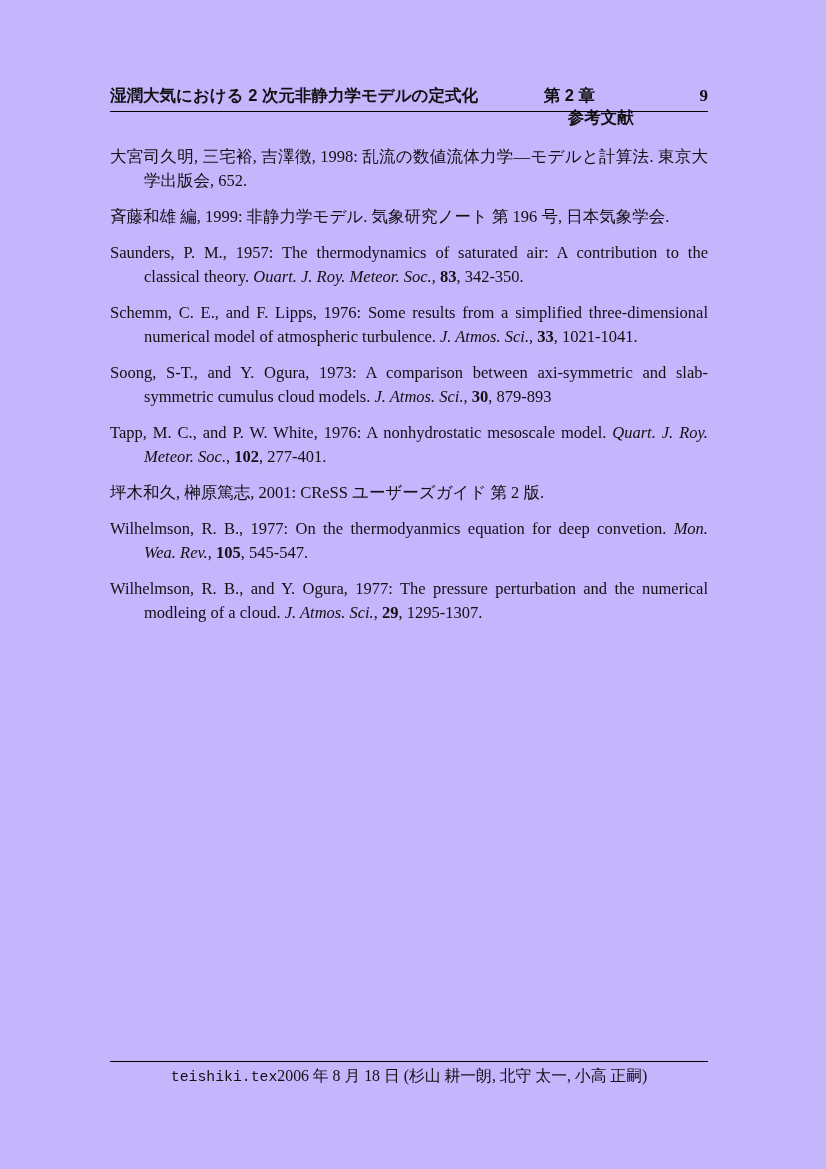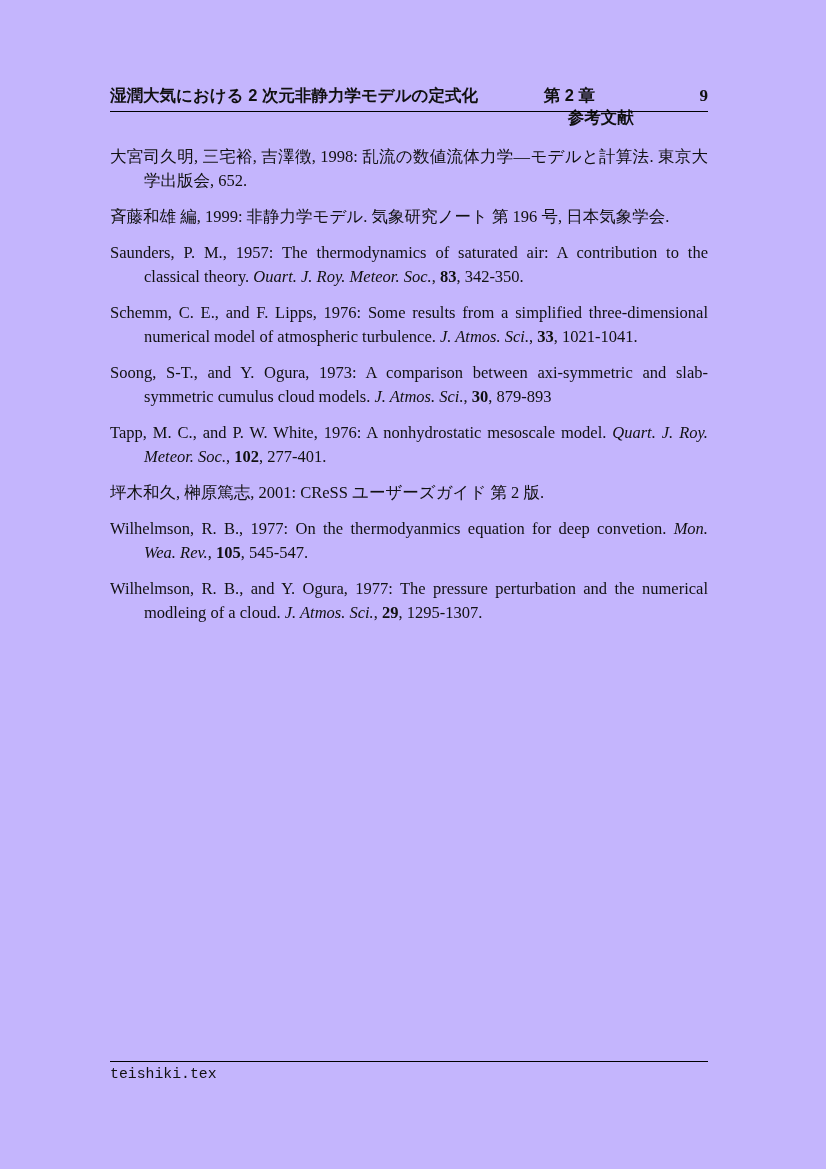--- a/index.html
+++ b/index.html
@@ -74,21 +74,21 @@
     left: 110px;
     width: 598px;
     border-top: 1.2px solid #000000;
   }
   .footer {
     position: absolute;
     top: 1066px;
     left: 110px;
     width: 598px;
     display: flex;
-    justify-content: flex-start;
+    justify-content: center;
     align-items: baseline;
     white-space: nowrap;
   }
   .footer .file {
     font-family: "Liberation Mono", "DejaVu Sans Mono", monospace;
     font-size: 14.8px;
   }
   .footer .date {
     font-size: 15.8px;
   }
@@ -116,15 +116,16 @@
       <div class="ref"><span>Soong, S-T., and Y. Ogura, 1973: A comparison between axi-symmetric and slab-symmetric cumulus cloud models. </span><span class="i">J. Atmos. Sci.</span><span>, </span><span class="b">30</span><span>, 879-893</span></div>
       <div class="ref"><span>Tapp, M. C., and P. W. White, 1976: A nonhydrostatic mesoscale model. </span><span class="i">Quart. J. Roy. Meteor. Soc.</span><span>, </span><span class="b">102</span><span>, 277-401.</span></div>
       <div class="ref"><span>坪木和久, 榊原篤志, 2001: CReSS ユーザーズガイド 第 2 版.</span><br></div>
       <div class="ref"><span>Wilhelmson, R. B., 1977: On the thermodyanmics equation for deep convetion. </span><span class="i">Mon. Wea. Rev.</span><span>, </span><span class="b">105</span><span>, 545-547.</span></div>
       <div class="ref"><span>Wilhelmson, R. B., and Y. Ogura, 1977: The pressure perturbation and the numerical modleing of a cloud. </span><span class="i">J. Atmos. Sci.</span><span>, </span><span class="b">29</span><span>, 1295-1307.</span></div>
     </div>
 
   <div class="footer-rule"></div>
   <div class="footer">
     <span class="file">teishiki.tex</span>
+    <span class="date">2006 年 8 月 18 日 (杉山 耕一朗, 北守 太一, 小高 正嗣)</span>
   </div>
 
 </div>
 
 </body></html>

